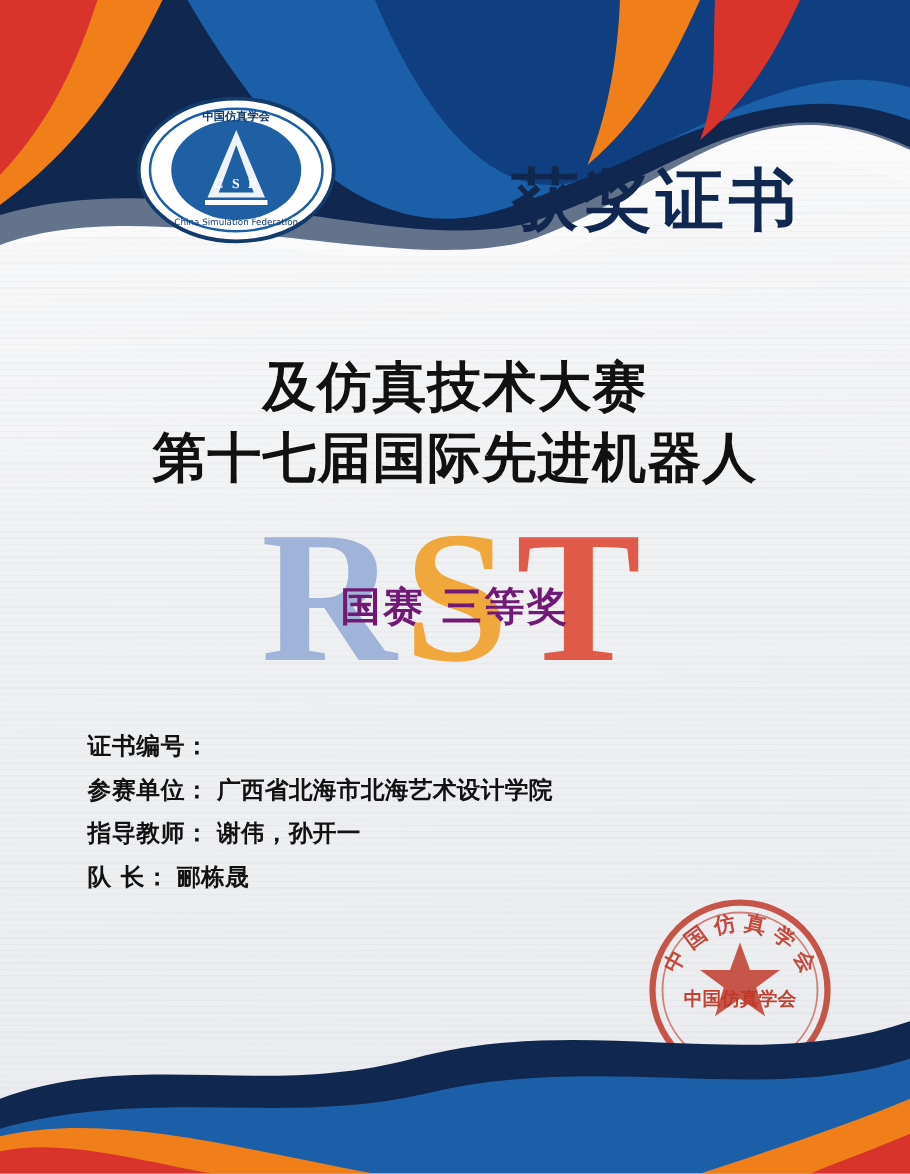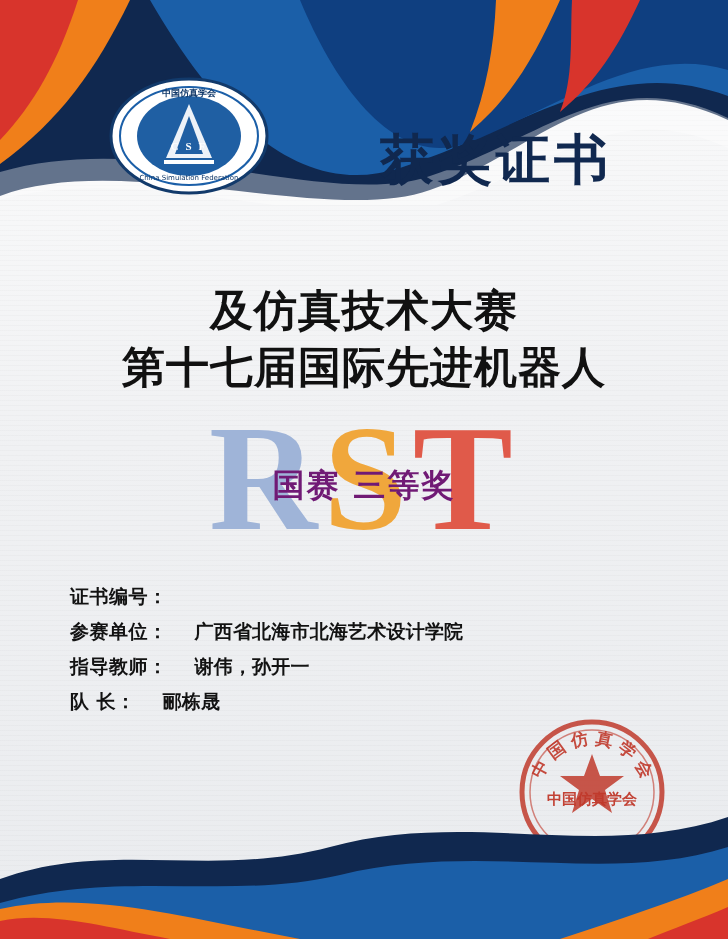--- a/index.html
+++ b/index.html
@@ -80,21 +80,21 @@
     width: 162px;
     height: 120px;
   }
 
   
   .award-title {
     position: absolute;
     top: 124px;
     left: 380px;
     width: 290px;
-    text-align: left;
+    text-align: center;
     font-size: 54px;
     font-weight: bold;
     color: #10284f;
     letter-spacing: 4px;
     font-family: Liberation Serif, serif;
   }
   .main-title {
     position: absolute;
     top: 282px;
     left: 40px;
@@ -127,21 +127,20 @@
     left: 70px;
     width: 540px;
   }
   .detail-row {
     display: flex;
     align-items: baseline;
     margin-bottom: 9px;
     font-size: 19px;
     color: #121212;
     font-family: "DejaVu Sans", "Liberation Sans", sans-serif;
-    gap: 21px;
   }
   .detail-label {
     white-space: pre;
     font-weight: bold;
     letter-spacing: .5px;
   }
   .detail-value {
     margin-left: 6px;
     font-weight: bold;
     letter-spacing: .2px;

